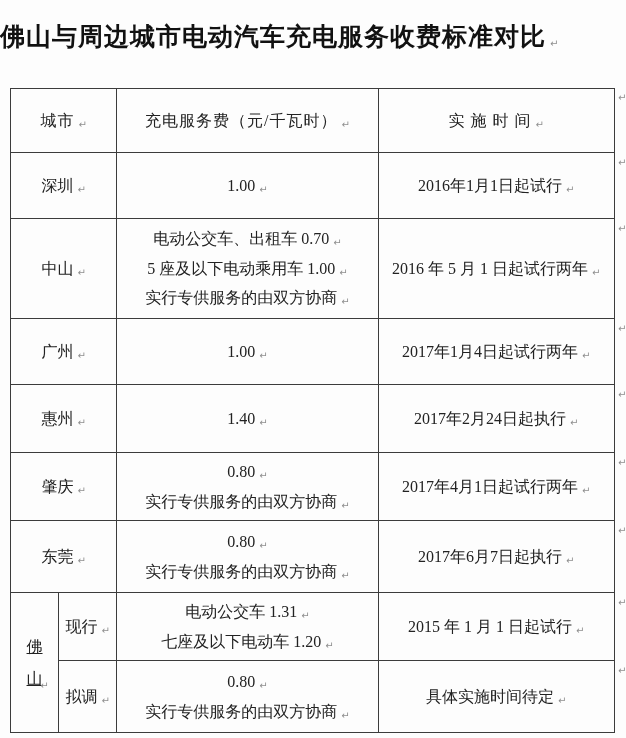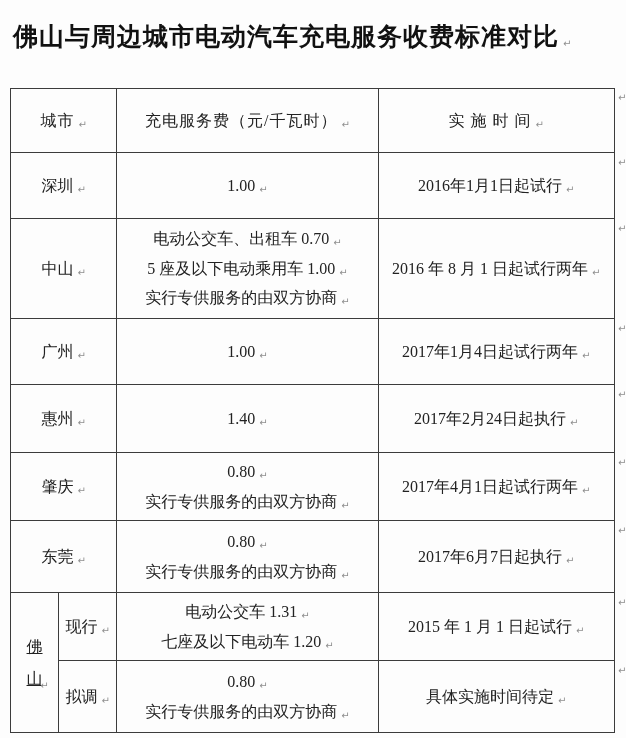--- a/index.html
+++ b/index.html
@@ -9,21 +9,20 @@
     font-family:"Liberation Serif","DejaVu Serif",serif;
     color:#2b2b2b;
     overflow:hidden;
   }
   .page-title{
     position:absolute;top:20px;left:0;width:537px;
     text-align:center;
     font-family:"Liberation Sans","DejaVu Sans",sans-serif;
     font-weight:bold;font-size:25px;letter-spacing:1px;color:#111;
     white-space:nowrap;
-    padding-left:13px;
   }
   .pmark{
     color:#8f8f8f;font-size:10px;font-weight:normal;
     font-family:"DejaVu Sans",sans-serif;
     vertical-align:-2px;margin-left:4px;letter-spacing:0;
   }
   table.cmp{
     position:absolute;left:10px;top:88px;
     width:605px;border-collapse:collapse;table-layout:fixed;
     font-size:16px;color:#222;
@@ -77,21 +76,21 @@
     <td class="time-cell"><span>2016年1月1日起试行</span><span class="pmark">↵</span></td>
   </tr>
 
   <tr style="height:100px">
     <td colspan="2"><span>中山</span><span class="pmark">↵</span></td>
     <td>
       <span class="line"><span>电动公交车、出租车 0.70</span><span class="pmark">↵</span></span>
       <span class="line"><span>5 座及以下电动乘用车 1.00</span><span class="pmark">↵</span></span>
       <span class="line"><span>实行专供服务的由双方协商</span><span class="pmark">↵</span></span>
     </td>
-    <td class="time-cell"><span>2016 年 8 月 1 日起试行两年</span><span class="pmark">↵</span></td>
+    <td class="time-cell"><span>2016 年 5 月 1 日起试行两年</span><span class="pmark">↵</span></td>
   </tr>
 
   <tr style="height:66px">
     <td colspan="2"><span>广州</span><span class="pmark">↵</span></td>
     <td>
           <span class="line"><span>1.00</span><span class="pmark">↵</span></span>
         </td>
     <td class="time-cell"><span>2017年1月4日起试行两年</span><span class="pmark">↵</span></td>
   </tr>
 

